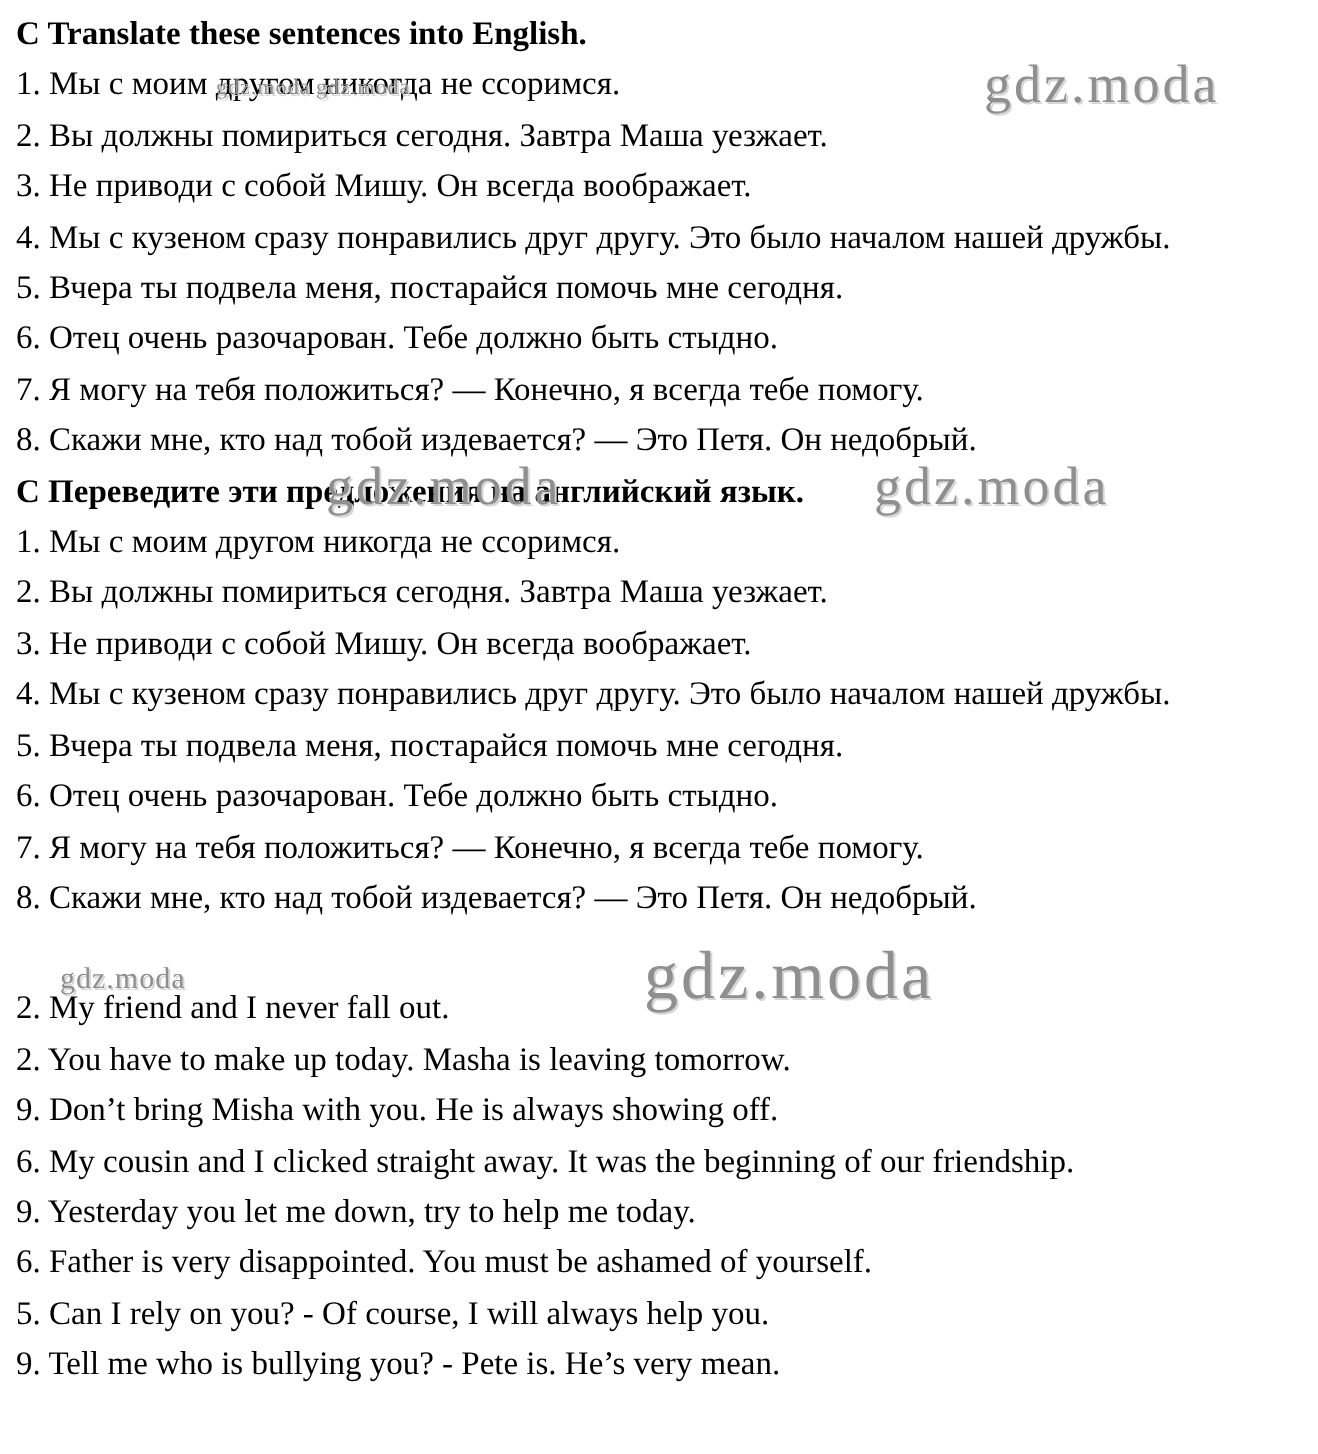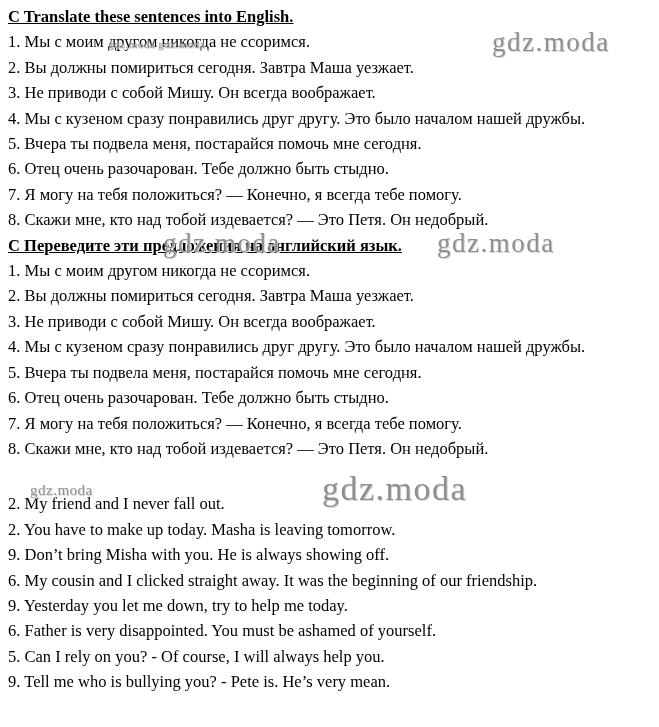--- a/index.html
+++ b/index.html
@@ -11,21 +11,21 @@
     color: #000000;
     position: relative;
     overflow: hidden;
   }
   .page {
     position: relative;
     padding: 4px 10px 0 8px;
     font-size: 16.5px;
     line-height: 25.4px;
   }
-  .heading { font-weight: bold; text-decoration: underline; }
+  .heading { font-weight: bold; }
   .sentence { font-weight: normal; }
   .spacer { height: 30px; }
   .wm {
     position: absolute;
     font-family: "Liberation Serif", serif;
     font-weight: normal;
     color: #8f8f8f;
     letter-spacing: 1.5px;
     text-shadow: 1px 1px 0 #d6d6d6;
     white-space: nowrap;

